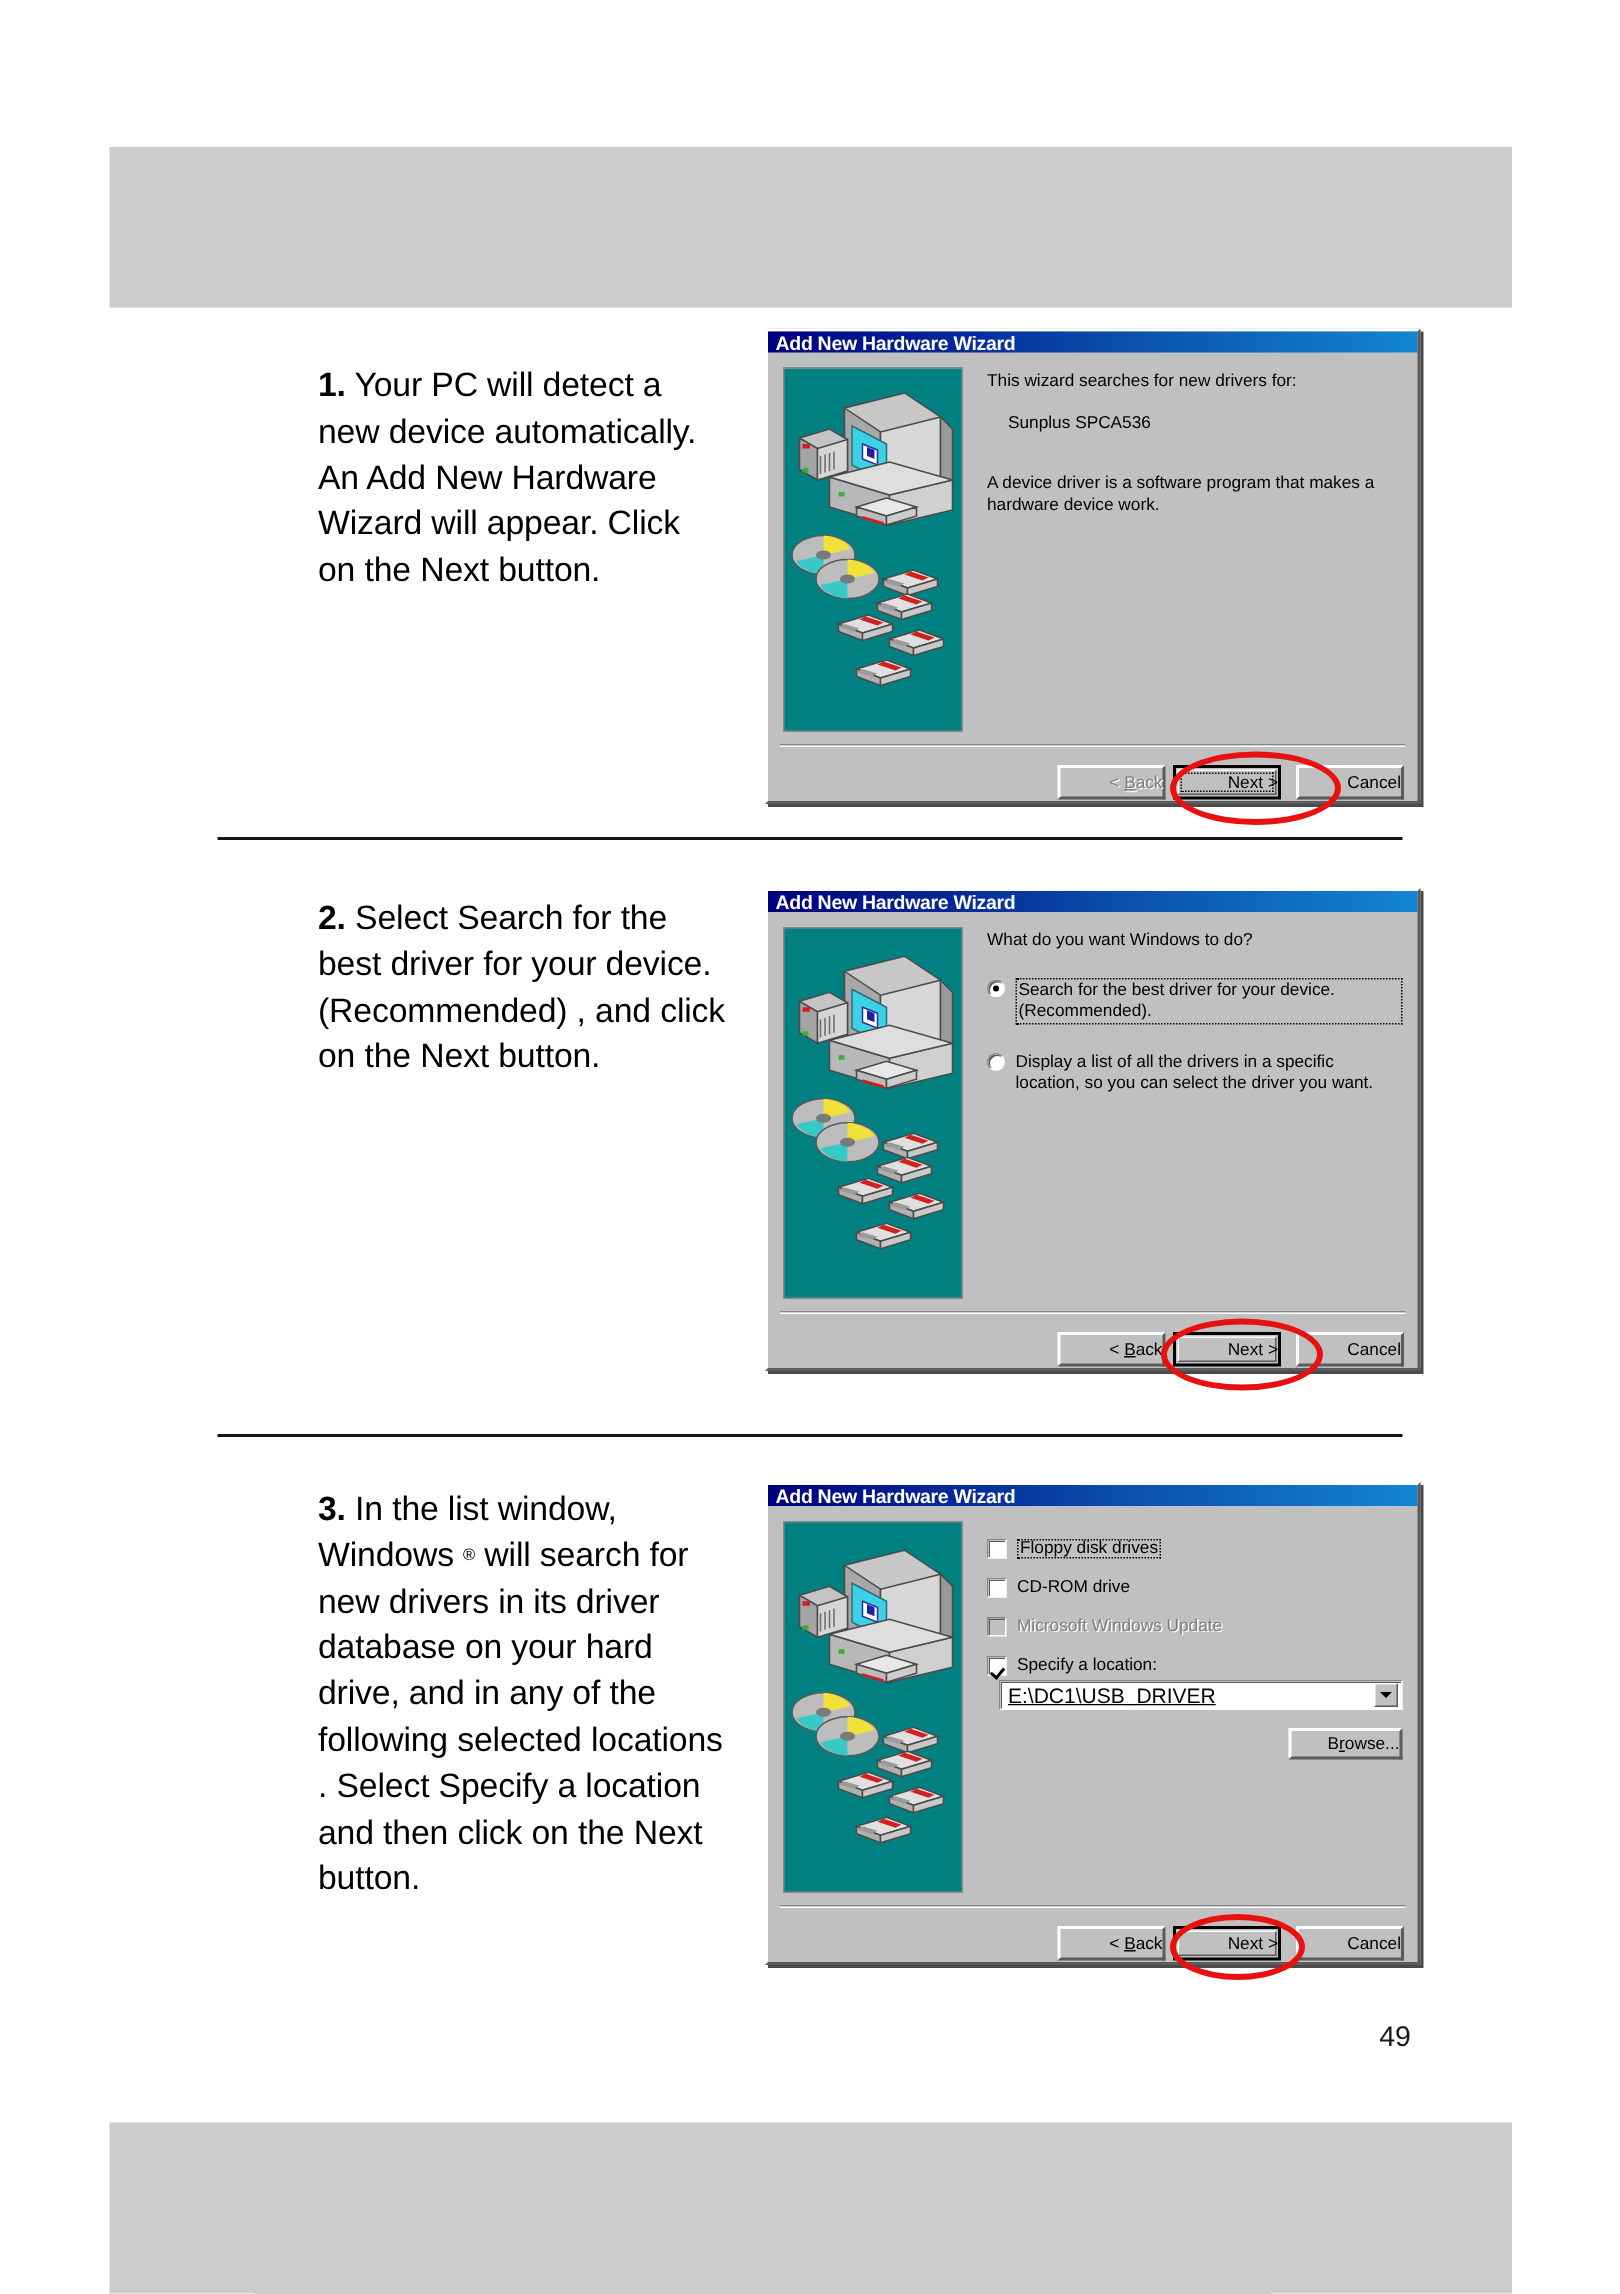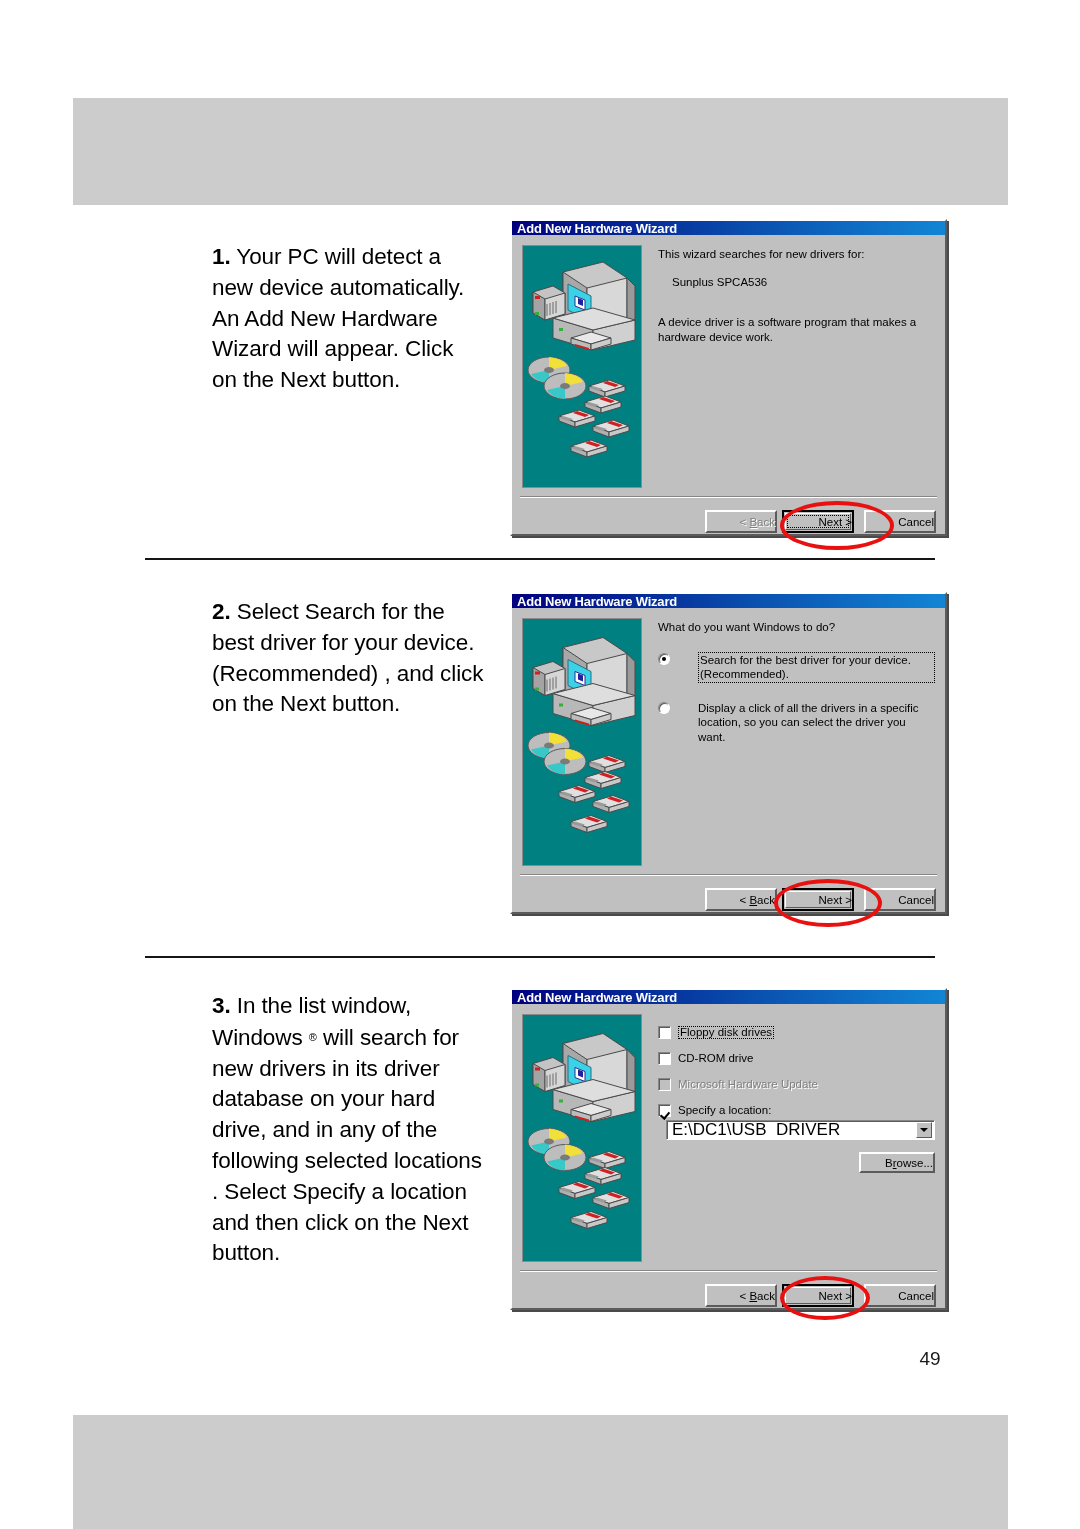--- a/index.html
+++ b/index.html
@@ -205,21 +205,21 @@
     border: 4px solid #e8110f;
     border-radius: 50%;
     pointer-events: none;
     z-index: 10;
   }
   .dlg-1 .annot-ellipse { left: 268px; top: 266px; width: 106px; height: 41px; }
   .dlg-2 .annot-ellipse { left: 262px; top: 271px; width: 100px; height: 40px; }
   .dlg-3 .annot-ellipse { left: 268px; top: 272px; width: 82px; height: 36px; }
 
   
-  .radio-row { display: flex; align-items: flex-start; gap: 21px; }
+  .radio-row { display: flex; align-items: flex-start; }
   .radio {
     width: 12px; height: 12px;
     border-radius: 50%;
     background: #ffffff;
     border-top: 1px solid #868686;
     border-left: 1px solid #868686;
     border-right: 1px solid #ffffff;
     border-bottom: 1px solid #ffffff;
     box-shadow: inset 1px 1px 0 #5b5b5b;
     box-sizing: border-box;
@@ -279,24 +279,25 @@
     border-bottom: 1px solid #ffffff;
     box-shadow: inset 1px 1px 0 #5b5b5b;
     box-sizing: border-box;
     align-items: center;
     margin-left: 8px;
     margin-top: 3px;
   }
   .combo-value {
     flex: 1;
     padding-left: 5px;
-    font-size: 17px;
+    font-size: 14px;
     color: #000000;
     white-space: nowrap;
     overflow: hidden;
+    text-decoration: underline;
   }
   .combo-arrow {
     width: 16px; height: 16px;
     margin-right: 2px;
     background: #c0c0c0;
     border-top: 1px solid #ffffff;
     border-left: 1px solid #ffffff;
     border-right: 1px solid #5b5b5b;
     border-bottom: 1px solid #5b5b5b;
     box-sizing: border-box;
@@ -563,21 +564,21 @@
         <span class="radio checked"></span>
         <span class="radio-label dotted">
           <span>Search for the best driver for your device.</span><br>
           <span>(Recommended).</span>
         </span>
       </div>
       <div style="height:18px"></div>
       <div class="radio-row">
         <span class="radio"></span>
         <span class="radio-label">
-          <span>Display a click of all the drivers in a specific</span><br>
+          <span>Display a list of all the drivers in a specific</span><br>
           <span>location, so you can select the driver you want.</span>
         </span>
       </div>
     </div>
 
     <div class="footer-sep"></div>
 
     <div class="btn-row">
       <button class="btn">
         <span class="lbl">&lt; <u>B</u>ack</span>
@@ -694,21 +695,21 @@
         <span class="check-label dotted">Floppy disk drives</span>
       </div>
 
       <div class="check-row">
         <span class="checkbox"></span>
         <span class="check-label">CD-ROM drive</span>
       </div>
 
       <div class="check-row">
         <span class="checkbox disabled"></span>
-        <span class="check-label disabled">Microsoft Hardware Update</span>
+        <span class="check-label disabled">Microsoft Windows Update</span>
       </div>
 
       <div class="check-row" style="margin-bottom:0">
         <span class="checkbox checked"></span>
         <span class="check-label">Specify a location:</span>
       </div>
 
       <div class="combo">
         <span class="combo-value">E:\DC1\USB_DRIVER</span>
         <span class="combo-arrow"></span>

